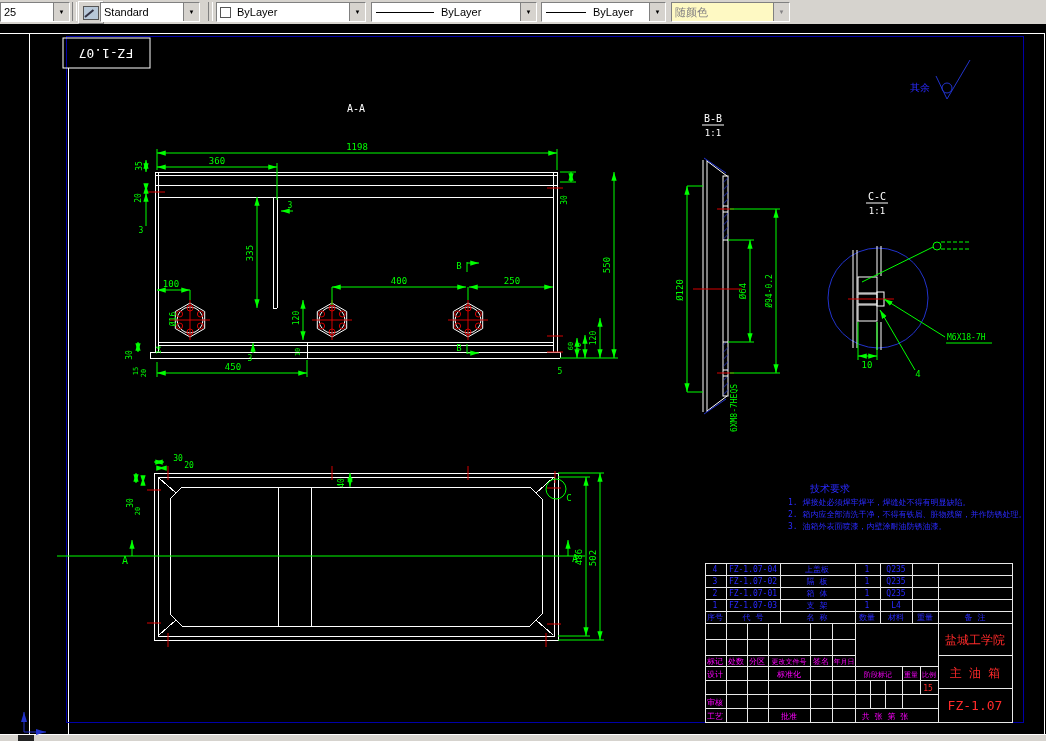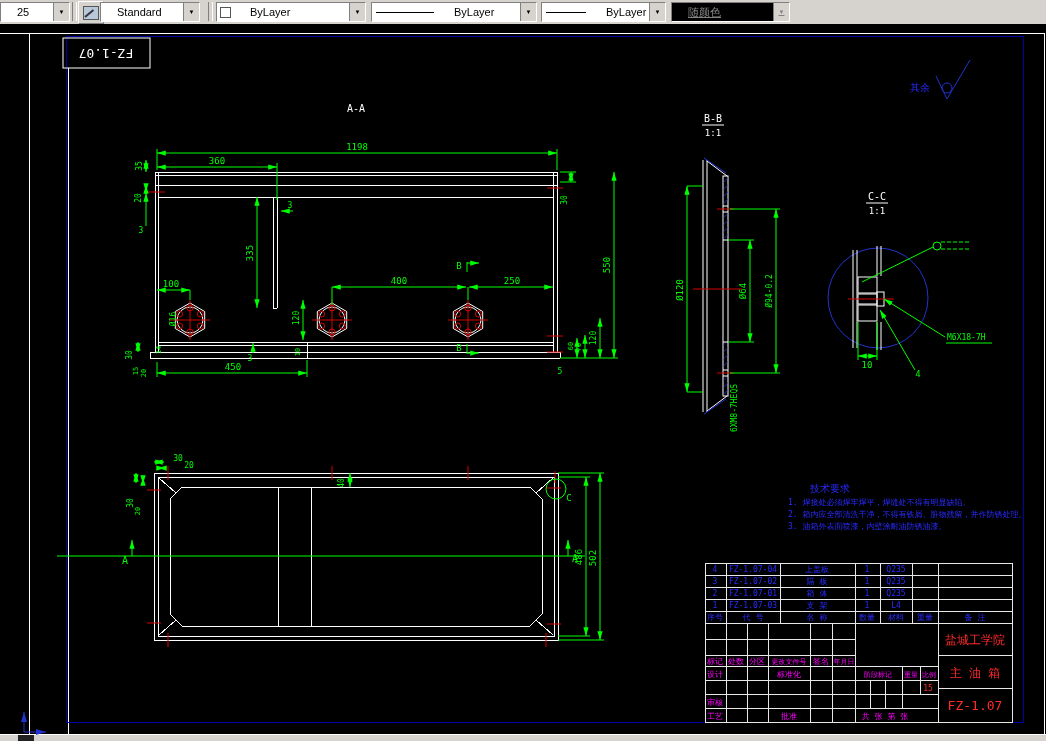--- a/index.html
+++ b/index.html
@@ -4,24 +4,24 @@
 <style>
   html,body{margin:0;padding:0;background:#000;}
   #app{position:relative;width:1046px;height:741px;overflow:hidden;
        font-family:"Liberation Sans",sans-serif;}
   
   #toolbar{position:absolute;left:0;top:0;width:1046px;height:24px;
            background:#d6d3ce;border-bottom:1px solid #808080;}
   .combo{position:absolute;top:2px;height:18px;background:#fff;
          border:1px solid;border-color:#808080 #fff #fff #808080;
          font-size:11px;color:#000;display:flex;align-items:center;overflow:hidden;}
-  .combo .ctext{flex:1;padding-left:16px;white-space:nowrap;}
+  .combo .ctext{flex:1;padding-left:3px;white-space:nowrap;}
   .cbtn{width:15px;height:100%;background:#d6d3ce;border-left:1px solid #808080;
         font-size:6px;display:flex;align-items:center;justify-content:center;color:#000;}
-  .combo.disabled{background:#000000;color:#848284;text-decoration:underline;}
+  .combo.disabled{background:#fef9c3;color:#848284;}
   .combo.disabled .cbtn{color:#848284;}
   .tsep{position:absolute;top:2px;width:3px;height:19px;
         border-left:1px solid #808080;border-right:1px solid #fff;}
   .toolbtn{position:absolute;top:1px;width:24px;height:21px;background:#d6d3ce;
            border:1px solid;border-color:#fff #808080 #808080 #fff;
            display:flex;align-items:center;justify-content:center;}
   .sticon{width:14px;height:12px;background:#b8c8d8;border:1px solid #555;position:relative;}
   .sticon:after{content:"";position:absolute;left:1px;top:9px;width:11px;height:2px;background:#334;transform:rotate(-40deg);transform-origin:left;}
   .swatch{width:9px;height:9px;background:#fff;border:1px solid #555;margin:0 3px;}
   .lglyph{width:58px;height:0;border-top:1px solid #000;margin:0 4px;}

